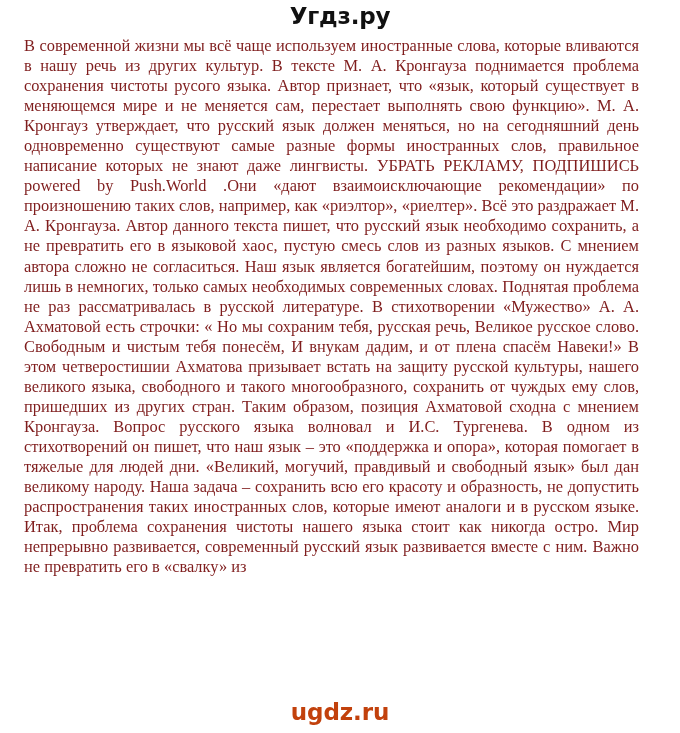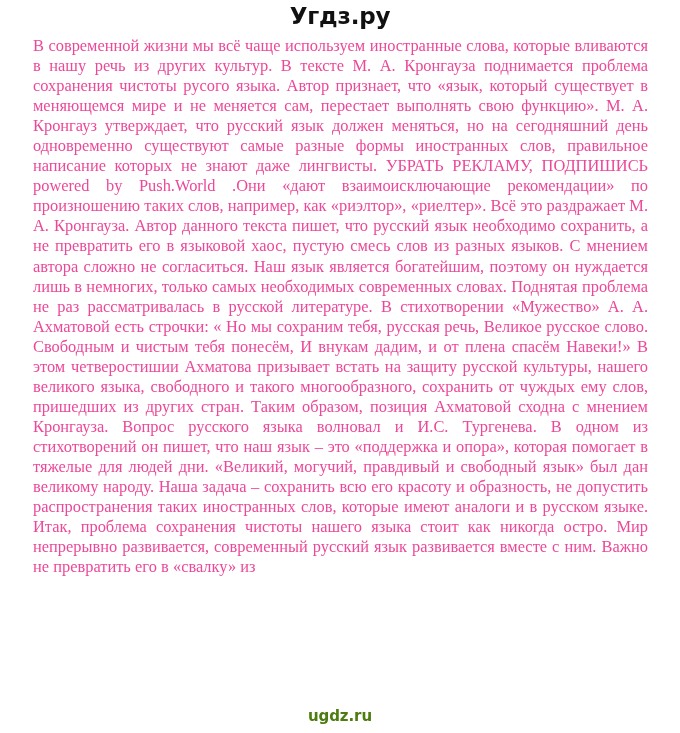--- a/index.html
+++ b/index.html
@@ -39,53 +39,53 @@
     font-weight: 700;
     letter-spacing: -0.2px;
     color: #111111;
     line-height: 28px;
     display: inline-block;
   }
 
   
   .article {
     position: absolute;
-    left: 33px;
+    left: 24px;
     top: 36px;
     width: 615px;
     font-size: 16.4px;
     line-height: 20.05px;
     text-align: justify;
     text-justify: inter-word;
     word-spacing: 0.1px;
     hyphens: none;
-    color: #ec4899;
+    color: #7f1d1d;
   }
   .article p {
     margin: 0;
     padding: 0;
     text-align: justify;
   }
   .article p.last-line {
     text-align: left;
   }
 
   
   .site-footer {
     position: absolute;
     left: 0;
     bottom: 8px;
     width: 100%;
     text-align: center;
   }
   .site-footer .brand-small {
     font-family: "DejaVu Sans", "Liberation Sans", sans-serif;
-    font-size: 15px;
+    font-size: 23px;
     font-weight: 700;
-    color: #4d7c0f;
+    color: #c2410c;
     letter-spacing: -0.1px;
     display: inline-block;
   }
 </style>
 </head>
 <body>
 
 <div class="page">
 
   <div class="site-header">

